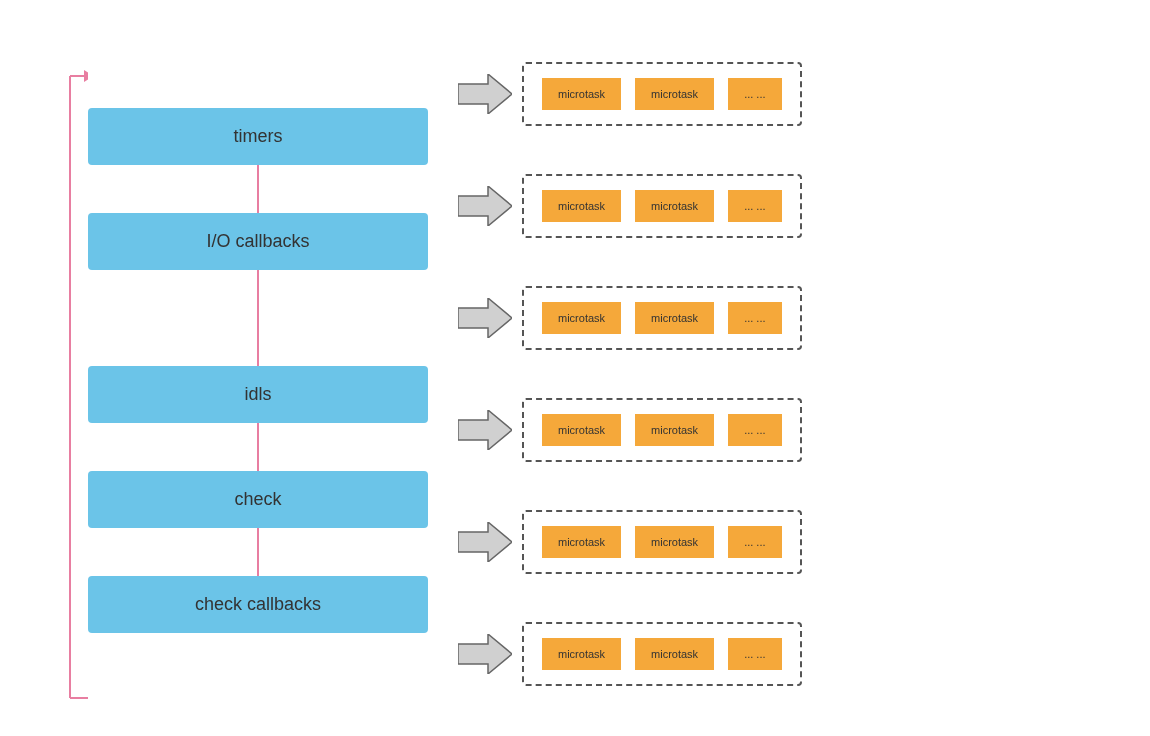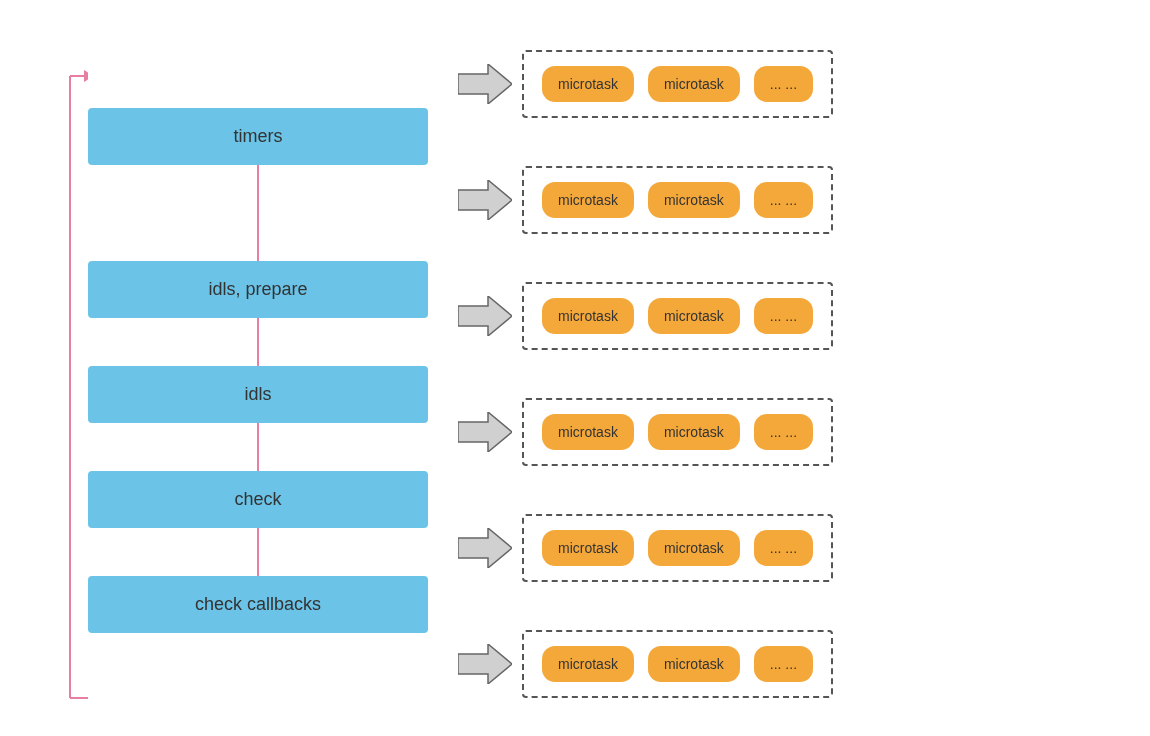--- a/index.html
+++ b/index.html
@@ -72,23 +72,23 @@
       border-radius: 4px;
       padding: 14px 18px;
       display: flex;
       flex-direction: row;
       gap: 14px;
       align-items: center;
     }
     .microtask-box {
       background: #f5a83a;
       color: #333;
-      font-size: 14px;
+      font-size: 11px;
       padding: 10px 16px;
-      border-radius: 13px;
+      border-radius: 0;
       white-space: nowrap;
     }
   </style>
 </head>
 <body>
 
 <div class="diagram-container">
 
   <svg style="position:absolute; left:0; top:18px; width:48px; height:680px; z-index:10;" viewBox="0 0 48 680" xmlns="http://www.w3.org/2000/svg">
 
@@ -101,25 +101,25 @@
     <line x1="30" y1="660" x2="48" y2="660" stroke="#e87ea1" stroke-width="2"></line>
   </svg>
 
   <div class="left-column" style="margin-left:48px;">
 
     <div class="phase-block">
       <span>timers</span>
     </div>
     <div class="connector-line"></div>
 
-    <div class="connector-line"></div>
-
-    <div class="phase-block">
-      <span>idls, prepare</span>
-    </div>
+    <div class="phase-block">
+      <span>I/O callbacks</span>
+    </div>
+    <div class="connector-line"></div>
+
     <div class="connector-line"></div>
 
     <div class="phase-block">
       <span>idls</span>
     </div>
     <div class="connector-line"></div>
 
     <div class="phase-block">
       <span>check</span>
     </div>

